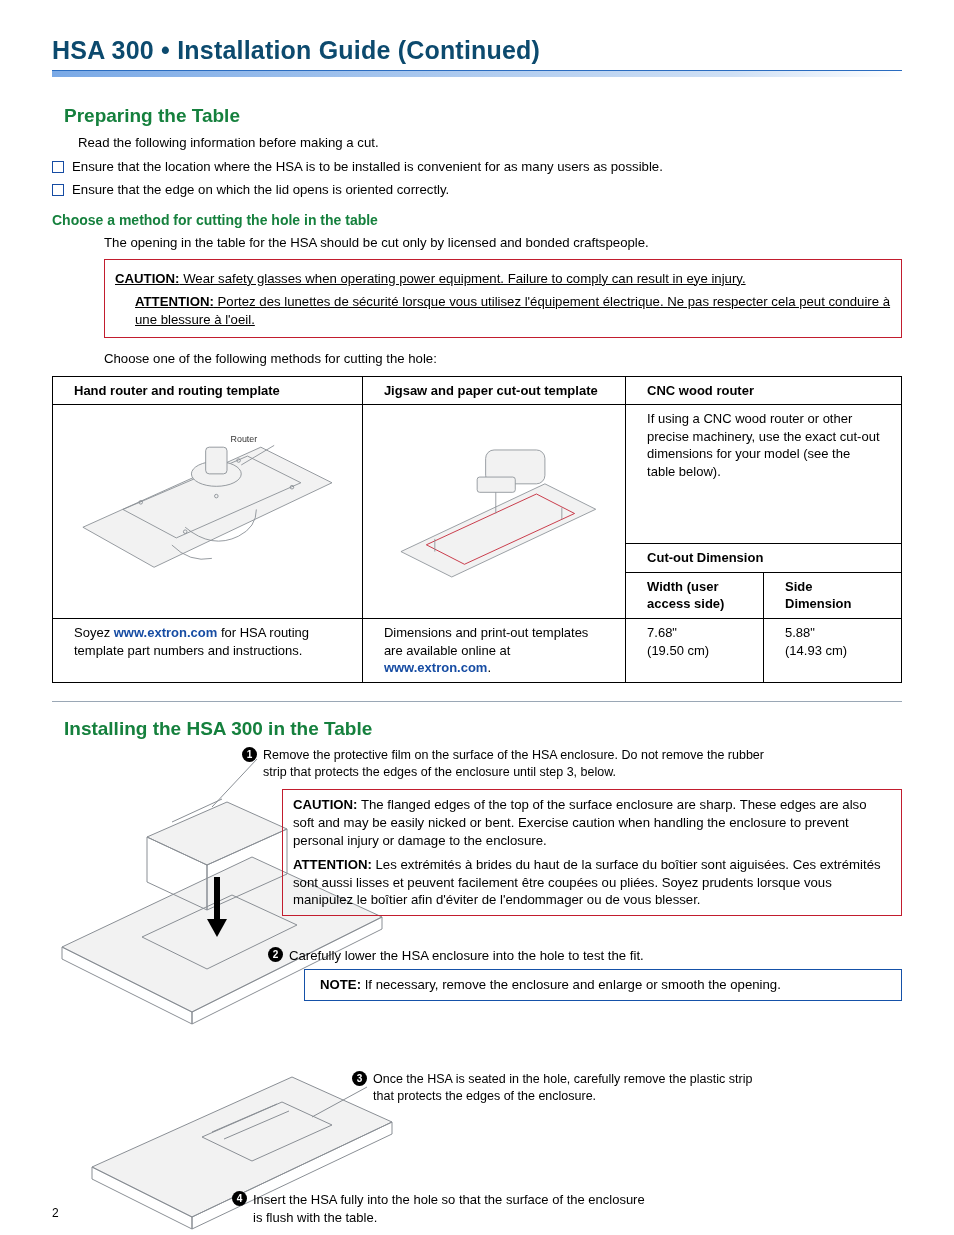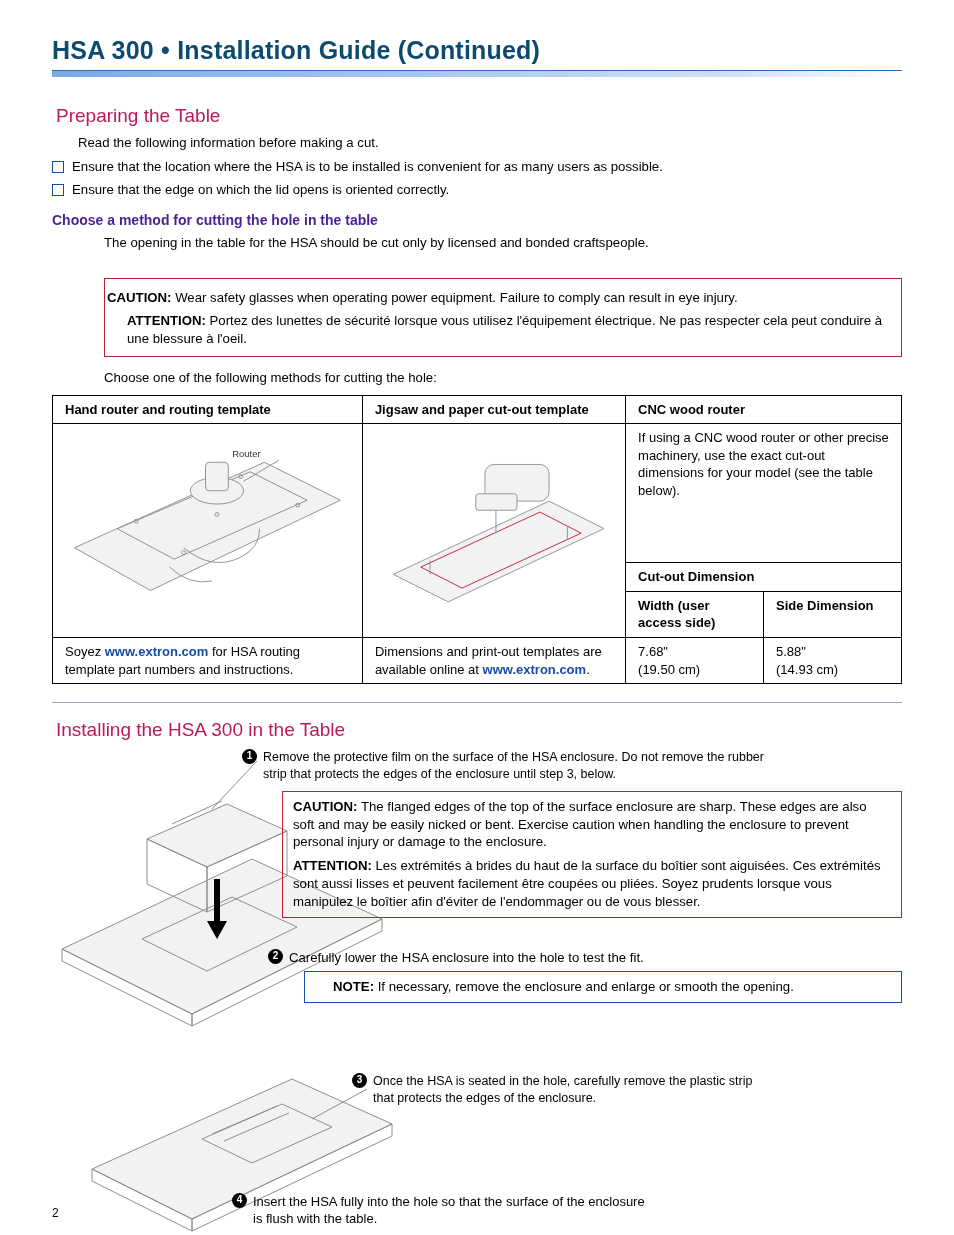--- a/index.html
+++ b/index.html
@@ -21,54 +21,55 @@
   }
   .title-rule{
     height:6px;
     position:relative;
     background:linear-gradient(to right,#7aa9e6 0%,#cfe0f5 80%,#fff 100%);
     border-top:1px solid #2a6cc0;
     margin-bottom:26px;
   }
   h2.section{
     font-size:19px;
-    font-weight:normal;
-    color:#be185d;
-    margin:0 0 6px 4px;
+    font-weight:bold;
+    color:#15803d;
+    margin:0 0 6px 12px;
   }
   .body-in{margin-left:26px;}
   .body-in2{margin-left:52px;}
   p{margin:4px 0;}
   .check-list{margin:6px 0 10px 0;}
   .check-item{display:flex;align-items:flex-start;margin:5px 0;}
   .check-box{width:10px;height:10px;border:1px solid #164ca3;margin:3px 8px 0 0;flex:0 0 auto;}
   h3.sub{
     font-size:14px;
     font-weight:bold;
-    color:#4c1d95;
+    color:#15803d;
     margin:12px 0 4px 0;
   }
   .caution-box{
     border:1px solid #c21d2e;
-    padding:8px 10px 8px 2px;
-    margin:26px 0 12px 26px;
+    padding:8px 10px 8px 10px;
+    margin:7px 0 12px 26px;
+    text-decoration:underline;
   }
   .caution-box .row{margin:2px 0 6px 0;}
   .caution-box .row:last-child{margin-bottom:0;}
   .caution-box .row span.lbl,
   .note-box span.lbl{font-weight:bold;}
   .indent-hanging{padding-left:20px;text-indent:-0px;}
   table.methods{
     width:100%;
     border-collapse:collapse;
     margin-top:8px;
   }
   table.methods td,table.methods th{
     border:1px solid #000;
-    padding:5px 12px;
+    padding:5px 21px;
     vertical-align:top;
     font-size:13px;
     text-align:left;
   }
   table.methods th{font-weight:bold;}
   .draw-cell{height:190px;}
   .svg-fill{width:100%;height:100%;}
   .cell-center{text-align:center;}
   a.link{color:#164ca3;font-weight:bold;text-decoration:none;}
   .sub-head-center{text-align:center;font-weight:bold;}
@@ -77,21 +78,21 @@
   .install-svg{position:absolute;left:0;top:0;width:360px;height:500px;}
   .step-bullet{
     display:inline-flex;align-items:center;justify-content:center;
     width:15px;height:15px;border-radius:50%;
     background:#000;color:#fff;font-size:10px;font-weight:bold;
     margin-right:6px;flex:0 0 auto;
   }
   .step1{position:absolute;left:190px;top:0;width:540px;display:flex;}
   .caution2{position:absolute;left:230px;top:42px;right:0;border:1px solid #c21d2e;padding:6px 10px;}
   .step2{position:absolute;left:216px;top:200px;width:600px;display:flex;align-items:flex-start;}
-  .note-box{position:absolute;left:252px;top:222px;right:0;border:1px solid #1551a8;padding:6px 28px;}
+  .note-box{position:absolute;left:252px;top:222px;right:0;border:1px solid #1551a8;padding:6px 15px;}
   .step3{position:absolute;left:300px;top:324px;width:420px;display:flex;}
   .step4{position:absolute;left:180px;top:444px;width:420px;display:flex;}
   .pagenum{position:absolute;left:52px;bottom:14px;font-size:12px;}
   
   svg .l{stroke:#8a8f95;stroke-width:1;fill:none;}
   svg .lr{stroke:#c21d2e;stroke-width:1;fill:none;}
   svg .f{fill:#f2f2f2;stroke:#8a8f95;stroke-width:1;}
   svg text{font-family:Helvetica,Arial,sans-serif;font-size:10px;fill:#333;}
 </style>
 </head>

